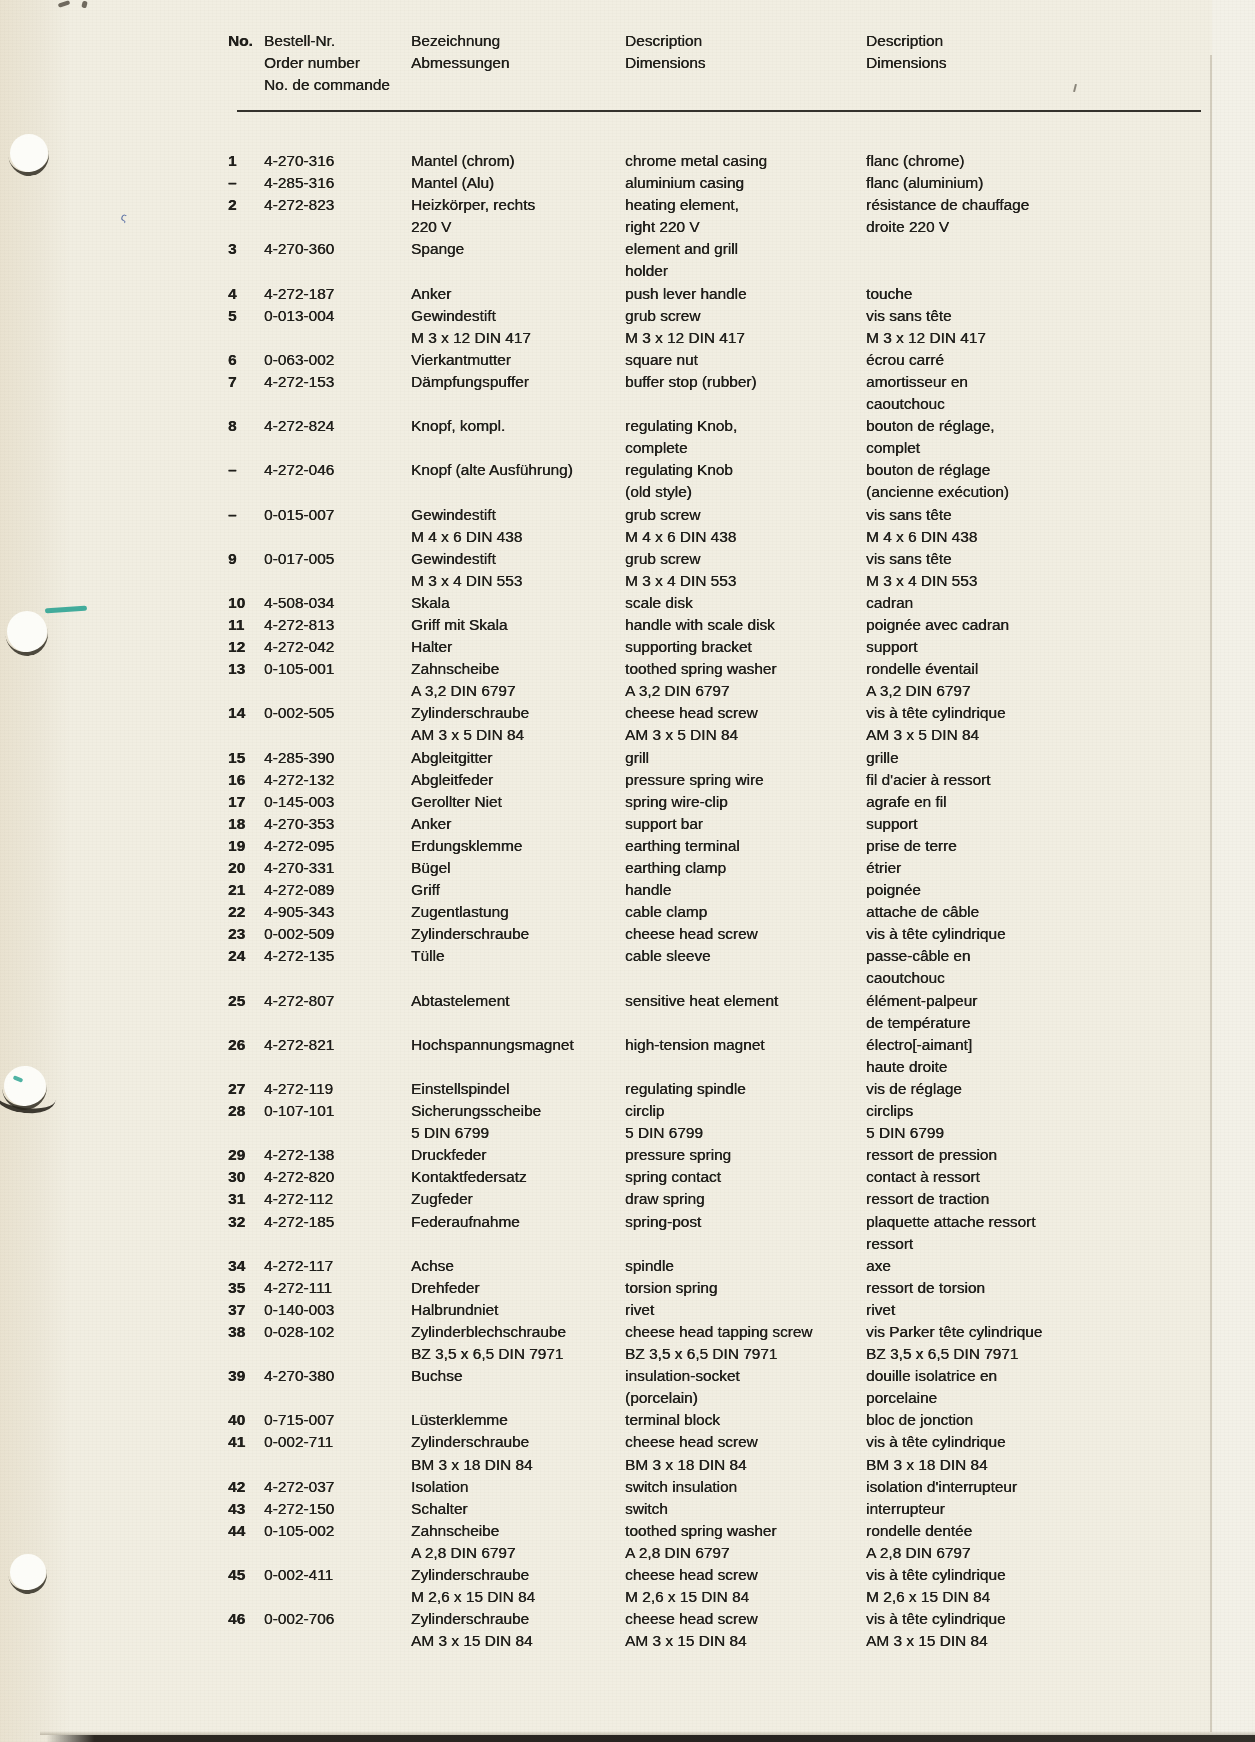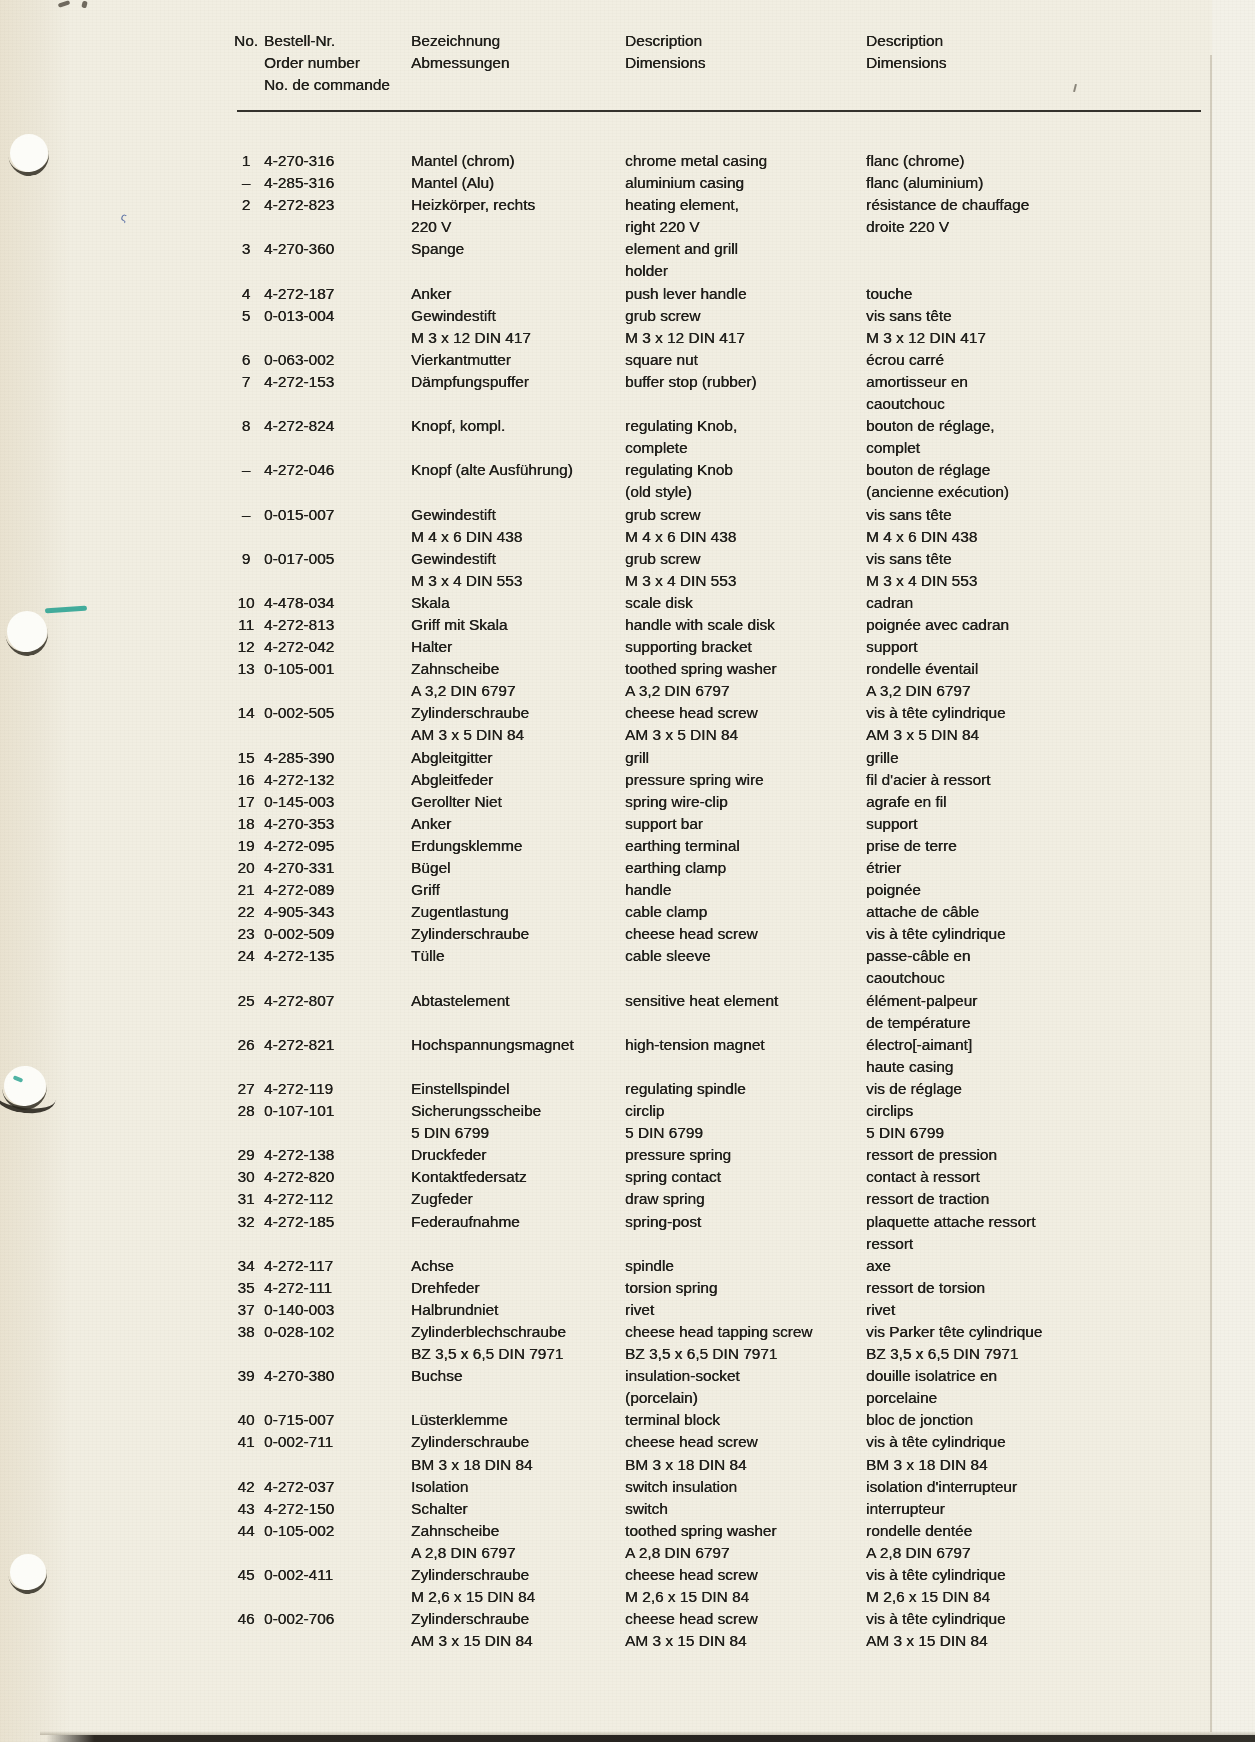--- a/index.html
+++ b/index.html
@@ -37,21 +37,21 @@
     position:absolute;left:40px;right:0;bottom:7px;height:4px;
     background:linear-gradient(0deg,rgba(90,80,58,.30),rgba(90,80,58,0));
   }
 
   
   .header,.tbody{position:absolute;left:0;font-size:15.4px;}
   .header{top:30px;}
   .tbody{top:150px;}
   .row{display:flex;}
   .ln{line-height:22.1px;height:22.1px;white-space:nowrap;text-shadow:0.35px 0 0 currentColor;}
-  .c-no {width:36px;margin-left:228px;text-align:center;}
+  .c-no {width:36px;margin-left:228px;text-align:left;font-weight:bold;}
   .c-ord{width:147px;}
   .c-de {width:214px;}
   .c-en {width:241px;}
   .c-fr {width:326px;}
   .rule{
     position:absolute;left:237px;top:110px;width:964px;height:2px;
     background:#34322c;
   }
 
   
@@ -331,21 +331,21 @@
         <div class="cell c-fr">
           <div class="ln">vis sans tête</div>
           <div class="ln">M 3 x 4 DIN 553</div>
         </div>
       </div>
       <div class="row">
         <div class="cell c-no">
           <div class="ln">10</div>
         </div>
         <div class="cell c-ord">
-          <div class="ln">4-478-034</div>
+          <div class="ln">4-508-034</div>
         </div>
         <div class="cell c-de">
           <div class="ln">Skala</div>
         </div>
         <div class="cell c-en">
           <div class="ln">scale disk</div>
         </div>
         <div class="cell c-fr">
           <div class="ln">cadran</div>
         </div>
@@ -621,21 +621,21 @@
           <div class="ln">4-272-821</div>
         </div>
         <div class="cell c-de">
           <div class="ln">Hochspannungsmagnet</div>
         </div>
         <div class="cell c-en">
           <div class="ln">high-tension magnet</div>
         </div>
         <div class="cell c-fr">
           <div class="ln">électro[-aimant]</div>
-          <div class="ln">haute casing</div>
+          <div class="ln">haute droite</div>
         </div>
       </div>
       <div class="row">
         <div class="cell c-no">
           <div class="ln">27</div>
         </div>
         <div class="cell c-ord">
           <div class="ln">4-272-119</div>
         </div>
         <div class="cell c-de">

